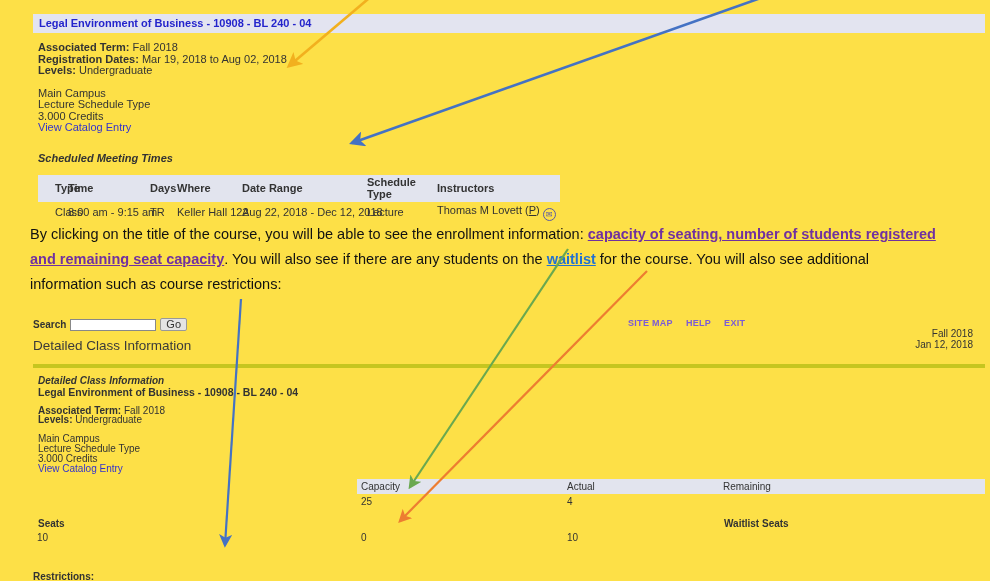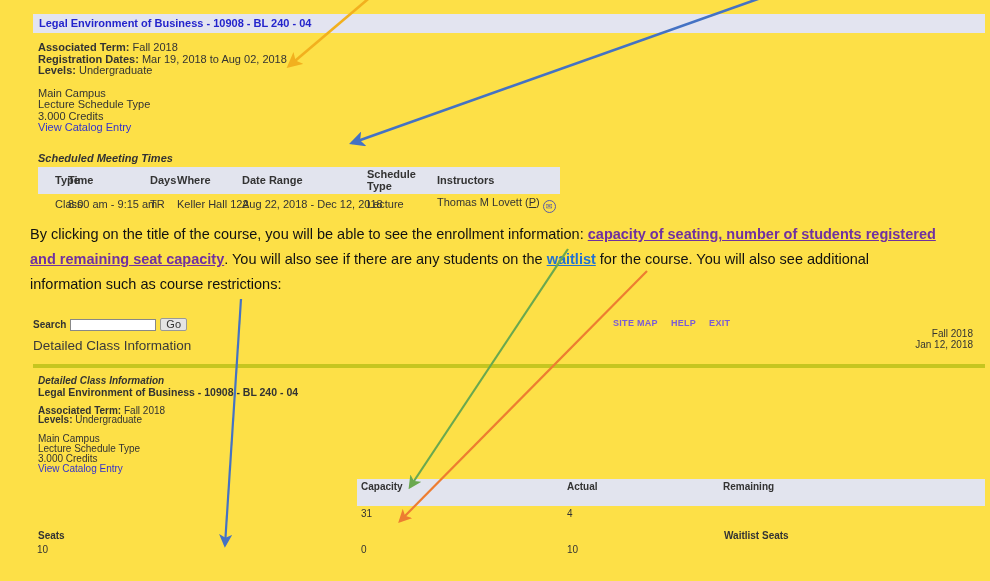--- a/index.html
+++ b/index.html
@@ -8,21 +8,21 @@
   .page { position:relative; width:990px; height:581px; background:#fde047; overflow:hidden; }
 
   
   .shot1 { position:absolute; left:33px; top:14px; width:952px; font-size:11px; color:#333; }
   .bar1 { height:19px; background:var(--header-bar-bg); padding:3px 0 0 6px; }
   .bar1 .title { color:var(--title-blue); font-weight:bold; font-size:11px; text-decoration:none; cursor:pointer; }
   .blockA { margin-top:9px; padding-left:5px; line-height:11.5px; }
   .blockB { margin-top:11px; padding-left:5px; line-height:11.5px; }
   .link { color:var(--link-blue); text-decoration:none; cursor:pointer; }
   .meet { margin-top:18px; padding-left:5px; }
-  .meet .mt-head { font-weight:bold; font-style:italic; margin-bottom:3px; }
+  .meet .mt-head { font-weight:bold; font-style:italic; margin-bottom:11px; }
   table.mtimes { border-collapse:collapse; width:522px; table-layout:fixed; font-size:11px; }
   table.mtimes th { text-align:left; font-weight:bold; background:var(--table-header-bg); padding:1px 0 2px 0; }
   table.mtimes td { padding:2px 0 1px 0; vertical-align:middle; white-space:nowrap; }
   table.mtimes th:first-child, table.mtimes td:first-child { padding-left:17px; }
   .uline { text-decoration:underline; }
   .mailicon { display:inline-flex; width:13px; height:13px; border:1.5px solid #5a5aa5; border-radius:50%;
               align-items:center; justify-content:center; font-size:8px; color:#5a5aa5; margin-left:3px;
               vertical-align:-3px; cursor:pointer; }
 
   
@@ -31,33 +31,33 @@
   .hl-blue { color:var(--highlight-blue); font-weight:bold; text-decoration:underline; }
 
   
   .shot2 { position:absolute; left:33px; top:316px; width:952px; color:#333; }
   .s2top { position:relative; height:48px; }
   .searchrow { position:absolute; left:0; top:2px; display:flex; align-items:center; }
   .searchrow .slabel { font-size:10px; font-weight:bold; }
   .searchrow input { width:86px; height:12px; border:1px solid #888; margin-left:4px; font-size:9px; padding:0 2px; }
   .gobtn { margin-left:4px; height:13px; font-size:11px; line-height:11px; padding:0 5px; background:#e4e4e4;
            border:1px solid #999; border-radius:2px; color:#333; cursor:pointer; font-family:"Liberation Sans",sans-serif; }
-  .navlinks { position:absolute; left:580px; top:2px; display:inline-flex; gap:13px; }
+  .navlinks { position:absolute; left:595px; top:2px; display:inline-flex; gap:13px; }
   .navlinks span { font-size:9px; font-weight:bold; color:var(--nav-purple); letter-spacing:.3px; cursor:pointer; }
   .termdate { position:absolute; right:12px; top:12px; text-align:right; font-size:10px; line-height:11px; }
   .pagehead { position:absolute; left:0; top:22px; font-size:13.5px; color:#3a3a3a; }
   .yline { margin-top:0; height:4px; background:var(--yellow-line); }
   .s2info { margin-top:8px; padding-left:5px; font-size:10px; line-height:9.8px; }
   .s2info .sect { font-weight:bold; font-style:italic; }
   .s2info .ctitle { font-weight:bold; margin-top:2px; font-size:10.5px; }
   .s2blockA { margin-top:8px; }
   .s2blockB { margin-top:9px; }
   .availhead { margin-top:28px; padding-left:5px; font-size:10px; font-weight:bold; font-style:italic; }
   .availgrid { display:grid; grid-template-columns:324px 206px 156px 1fr; margin-top:6px; font-size:10px; }
-  .availgrid .hcell { background:var(--table-header-bg); font-weight:bold; padding:2px 0 14px 4px; }
+  .availgrid .hcell { background:var(--table-header-bg); font-weight:normal; padding:2px 0 2px 4px; }
   .availgrid .hspacer { background:transparent; }
   .availgrid .lcell { font-weight:bold; padding:2px 0 1px 5px;margin-top:22px; }
   .availgrid .vcell { padding:2px 0 1px 4px; }
   .restr { margin-top:28px; padding-left:0; font-size:10px; line-height:9.8px; }
   .restr .rhead { font-weight:bold; }
 
   
   svg.arrows { position:absolute; left:0; top:0; width:990px; height:581px; pointer-events:none; z-index:50; }
 </style>
 </head>
@@ -155,21 +155,21 @@
       </div>
     </div>
 
     <div class="availgrid">
       <div class="hspacer"></div>
       <div class="hcell">Capacity</div>
       <div class="hcell">Actual</div>
       <div class="hcell">Remaining</div>
 
       <div class="lcell">Seats</div>
-      <div class="vcell">31</div>
+      <div class="vcell">25</div>
       <div class="vcell">4</div>
 
       <div class="lcell">Waitlist Seats</div>
       <div class="vcell">10</div>
       <div class="vcell">0</div>
       <div class="vcell">10</div>
     </div>
 
     <div class="restr">
       <div class="rhead">Restrictions:</div>

